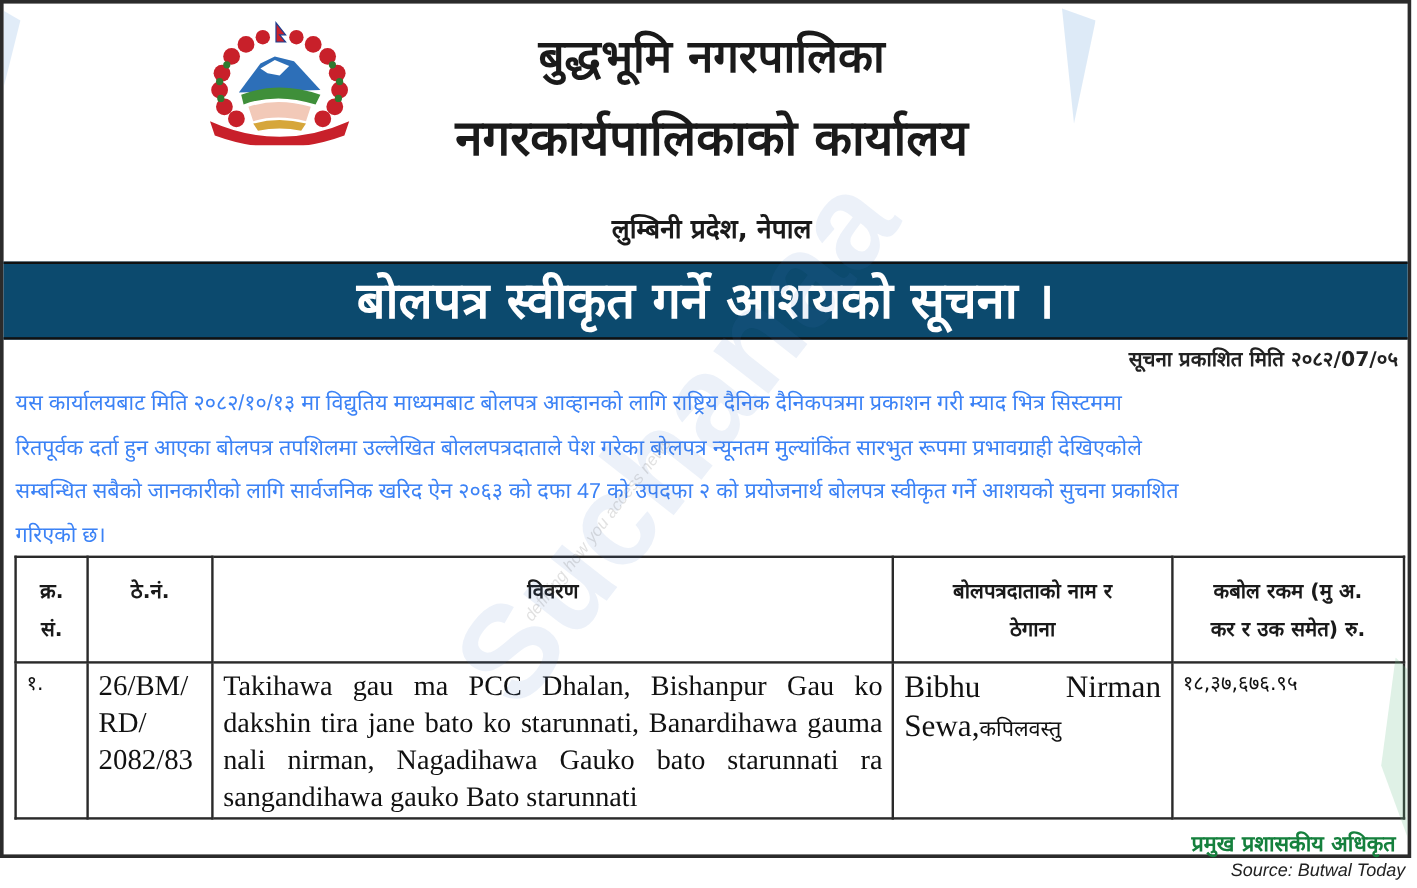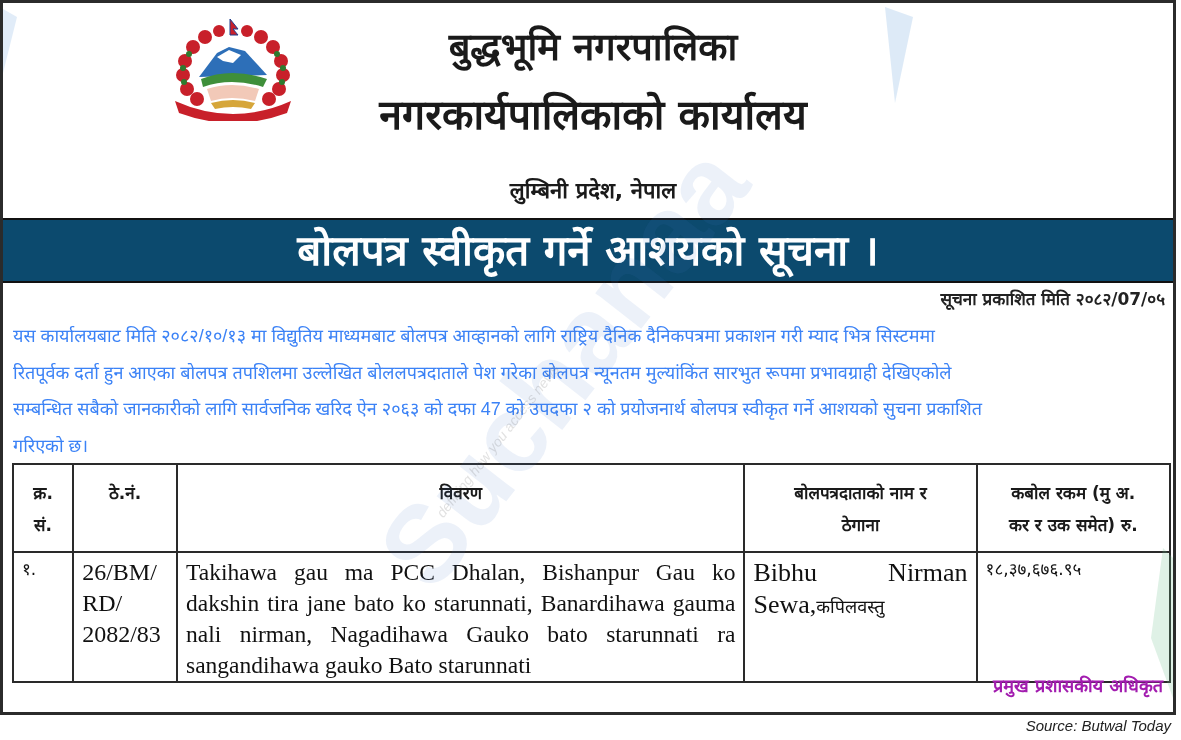--- a/index.html
+++ b/index.html
@@ -65,21 +65,21 @@
     text-align: justify; text-align-last: left; padding-top: 8px;
   }
   td.bidder {
     font-family: "Liberation Serif", serif; font-size: 26px; line-height: 32px;
     text-align: justify; text-align-last: left; padding-top: 8px;
   }
   td.bidder .loc { font-family: "DejaVu Sans", sans-serif; font-size: 18px; }
   td.amt { font-size: 17px; padding-top: 14px; }
 
   .signature {
-    position: absolute; right: 10px; top: 670px; font-size: 18px; font-weight: bold; color: #a21caf;
+    position: absolute; right: 10px; top: 687px; font-size: 18px; font-weight: bold; color: #15803d;
   }
   .source {
     position: absolute; right: 10px; top: 717px; font-family: "Liberation Sans", sans-serif;
     font-style: italic; font-size: 15px; color: #222;
   }
   .wm {
     position: absolute; left: 300px; top: 300px; transform: rotate(-52deg);
     font-family: "Liberation Sans", sans-serif; font-weight: bold; font-size: 110px;
     color: rgba(70,120,200,0.10); pointer-events: none; white-space: nowrap;
   }

